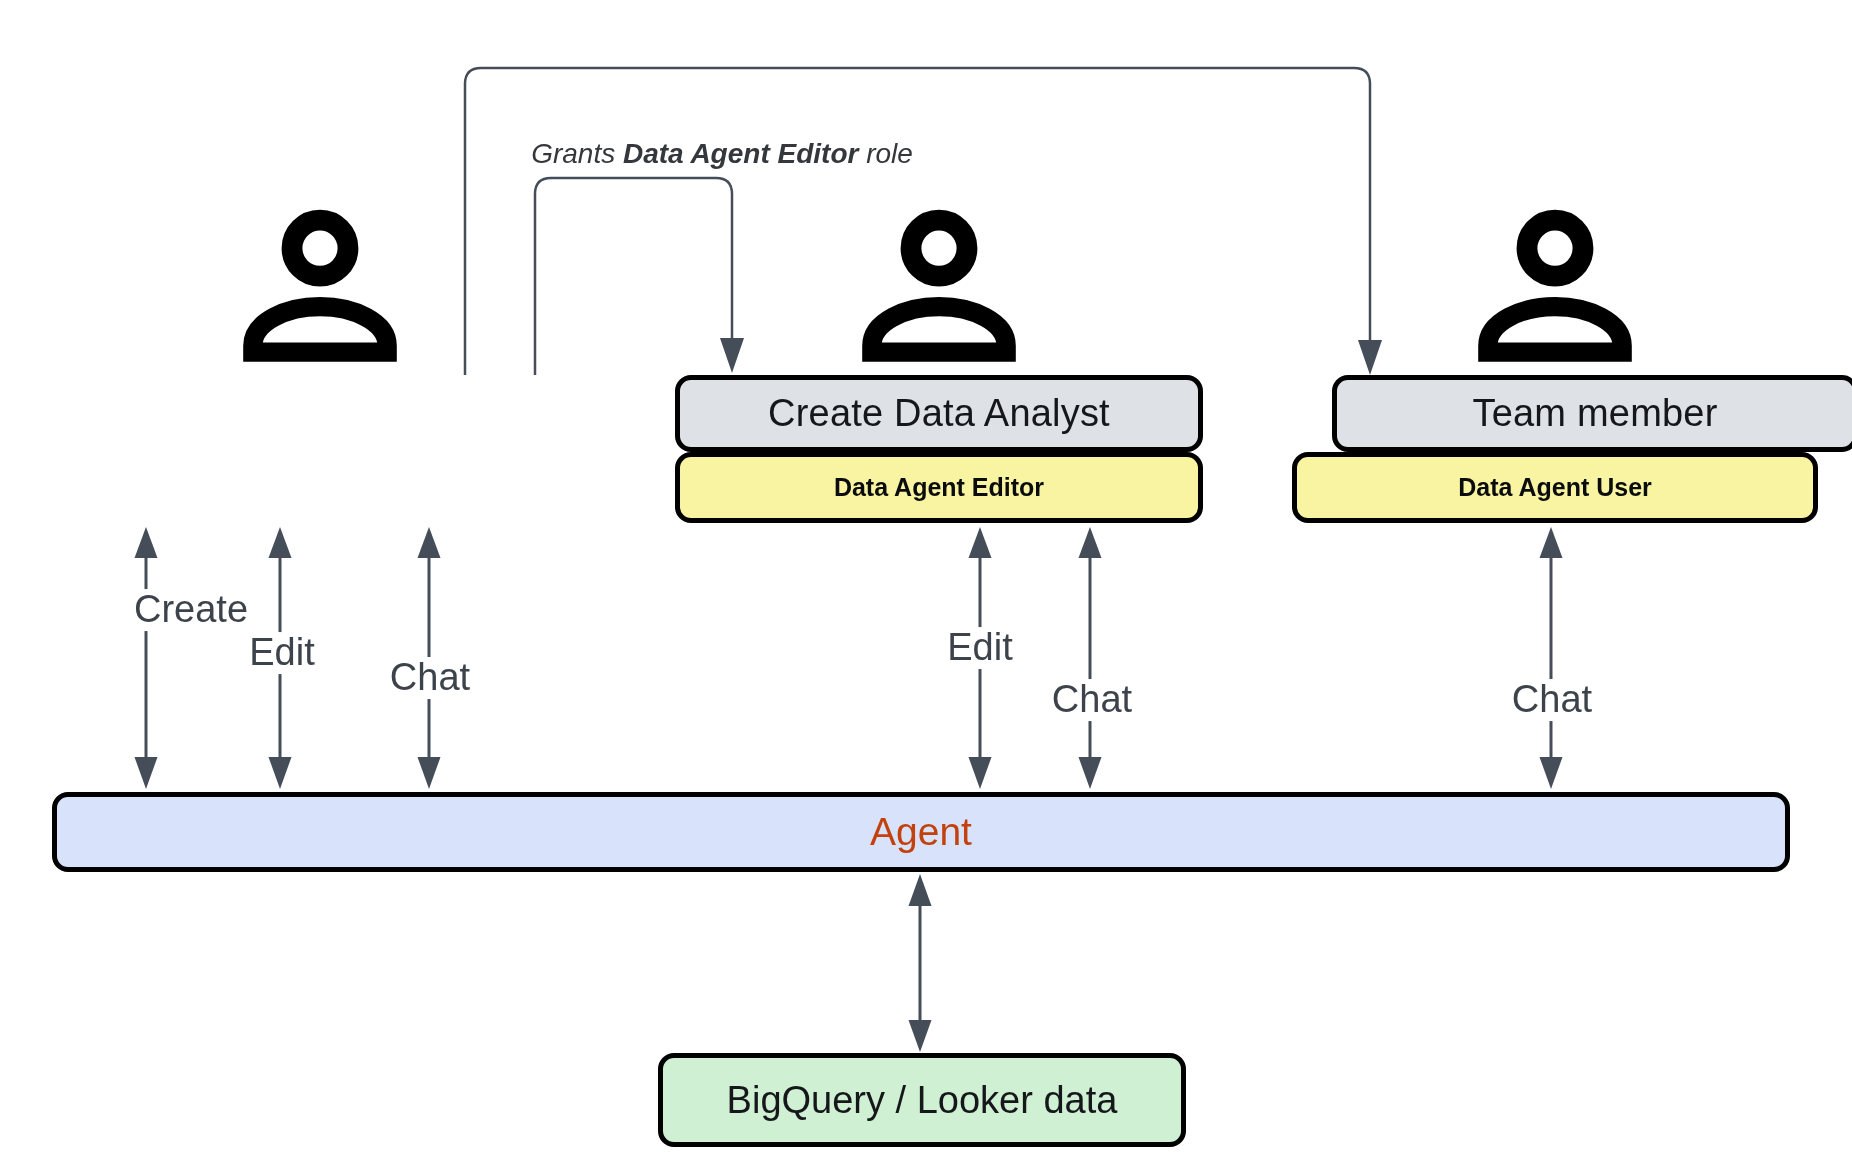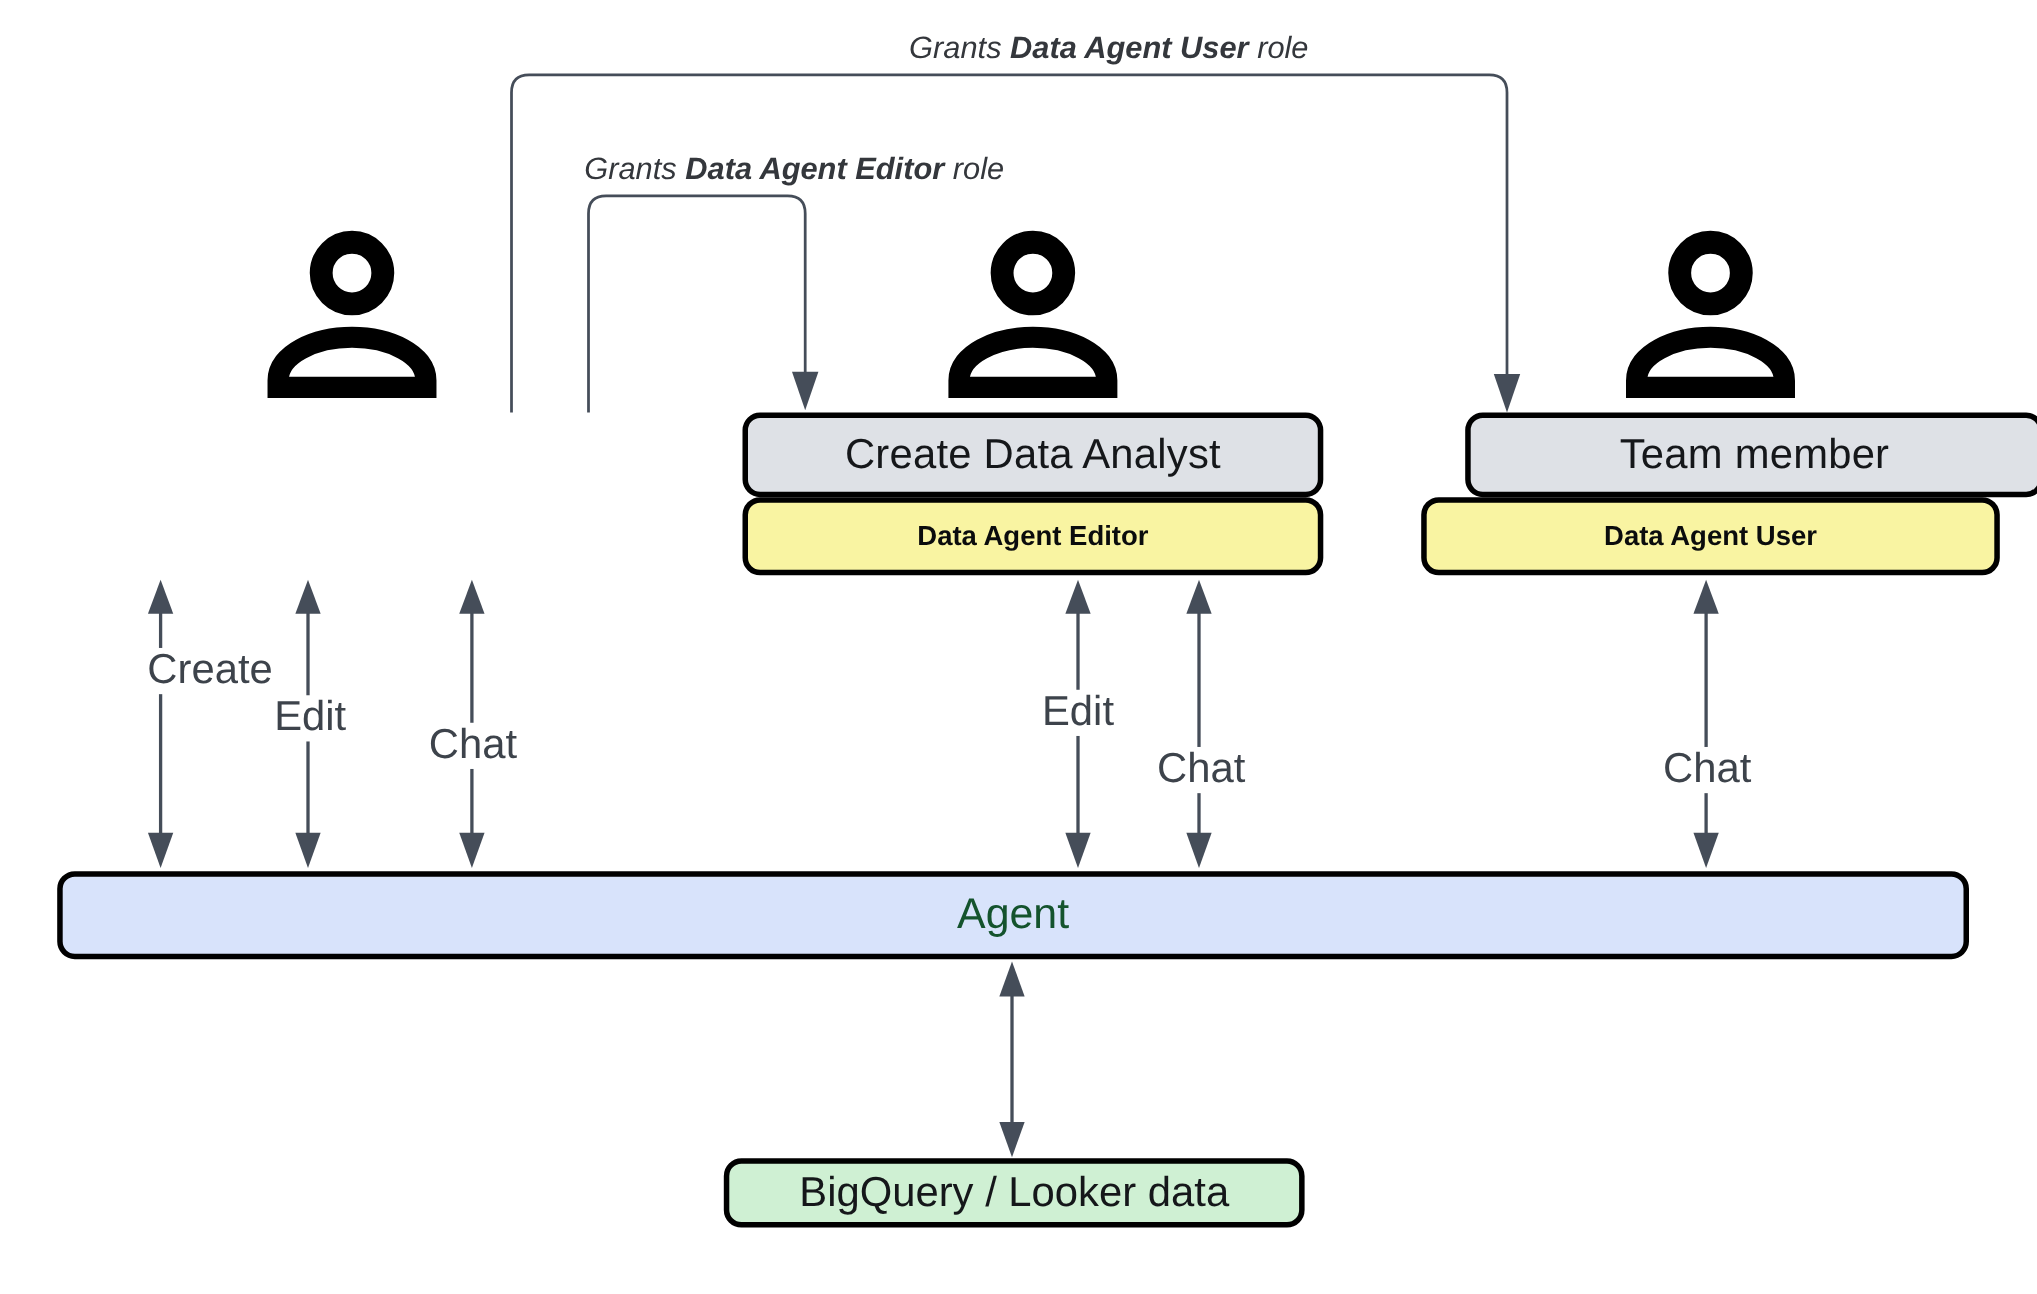--- a/index.html
+++ b/index.html
@@ -19,21 +19,21 @@
     border-radius:16px;
     display:flex;align-items:center;justify-content:center;
     text-align:center;
   }
   .actor-title{
     font-size:38px;color:#15171a;letter-spacing:0.2px;
   }
   .role-box{
     font-size:25px;font-weight:bold;color:#0b0c0d;line-height:1.18;
   }
-  .agent-bar{font-size:39px;color:#14532d;}
+  .agent-bar{font-size:39px;color:#c2410c;}
   .datastore-box{font-size:38px;color:#15171a;}
   .grant-label{
     position:absolute;z-index:4;
     transform:translate(-50%,-50%);
     font-style:italic;font-size:28px;color:#34373c;
     white-space:nowrap;
   }
   .grant-label .grant-role{font-weight:bold;}
   .action-label{
     position:absolute;z-index:4;
@@ -93,23 +93,20 @@
   </svg>
   <svg class="person-icon" style="left:859px;top:205px;" width="160" height="160" viewBox="0 0 100 100">
     <circle cx="50" cy="27" r="17.5" fill="none" stroke="#000" stroke-width="13"></circle>
     <path d="M8 92 V88 C8 73 29 63.5 50 63.5 C71 63.5 92 73 92 88 V92 Z" fill="none" stroke="#000" stroke-width="12"></path>
   </svg>
   <svg class="person-icon" style="left:1475px;top:205px;" width="160" height="160" viewBox="0 0 100 100">
     <circle cx="50" cy="27" r="17.5" fill="none" stroke="#000" stroke-width="13"></circle>
     <path d="M8 92 V88 C8 73 29 63.5 50 63.5 C71 63.5 92 73 92 88 V92 Z" fill="none" stroke="#000" stroke-width="12"></path>
   </svg>
 
-  <div class="grant-label" style="left:1008px;top:44px;">
-    <span>Grants </span><span class="grant-role">Data Agent User</span><span> role</span>
-  </div>
   <div class="grant-label" style="left:722px;top:154px;">
     <span>Grants </span><span class="grant-role">Data Agent Editor</span><span> role</span>
   </div>
 
   <div class="box actor-title" style="left: 675px; top: 375px; width: 528px; height: 77px; background-color: rgb(222, 225, 230);">
     <span>Create Data Analyst</span>
   </div>
   <div class="box actor-title" style="left: 1332px; top: 375px; width: 526px; height: 77px; background-color: rgb(222, 225, 230);">
     <span>Team member</span>
   </div>
@@ -125,17 +122,17 @@
   <div class="action-label" style="left:282px;top:653px;">Edit</div>
   <div class="action-label" style="left:430px;top:678px;">Chat</div>
   <div class="action-label" style="left:980px;top:648px;">Edit</div>
   <div class="action-label" style="left:1092px;top:700px;">Chat</div>
   <div class="action-label" style="left:1552px;top:700px;">Chat</div>
 
   <div class="box agent-bar" style="left: 52px; top: 792px; width: 1738px; height: 80px; background-color: rgb(216, 227, 251);">
     <span>Agent</span>
   </div>
 
-  <div class="box datastore-box" style="left: 658px; top: 1053px; width: 528px; height: 63px; background-color: rgb(207, 240, 211); text-align: right;">
+  <div class="box datastore-box" style="left: 658px; top: 1053px; width: 528px; height: 94px; background-color: rgb(207, 240, 211); text-align: right;">
     <span>BigQuery / Looker data</span>
   </div>
 
 </div>
 
 </body></html>

